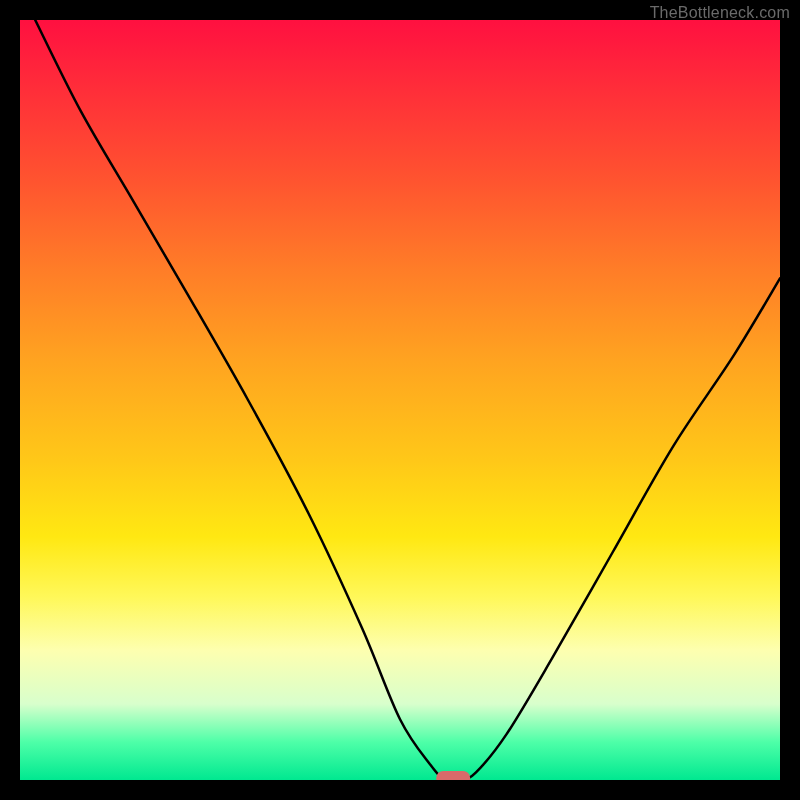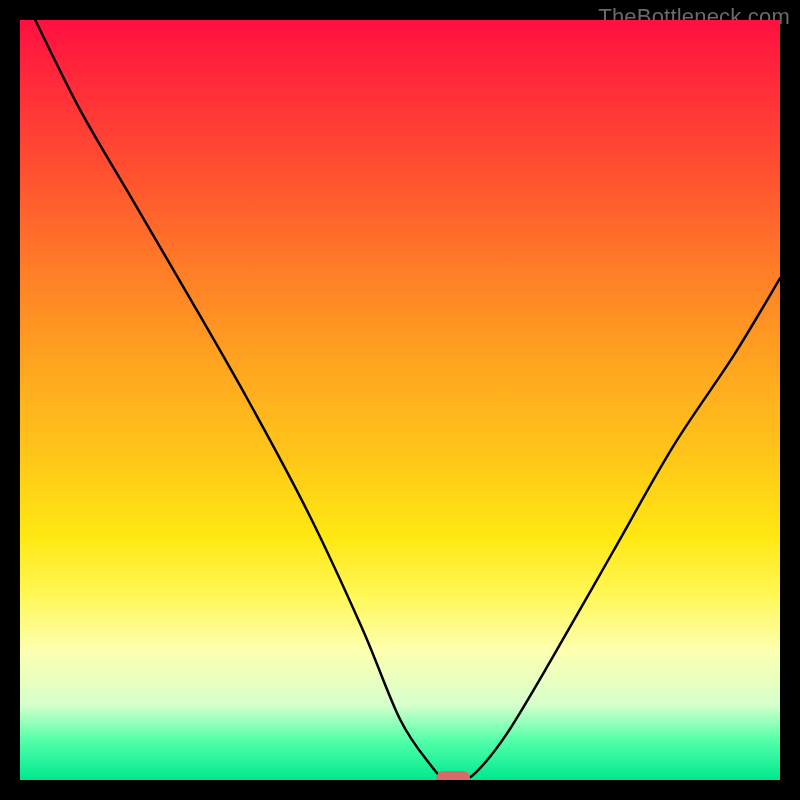--- a/index.html
+++ b/index.html
@@ -43,21 +43,21 @@
     left: 0;
     top: 0;
     width: 760px;
     height: 760px;
   }
   .watermark {
     position: absolute;
     top: 4px;
     right: 10px;
     color: #6a6a6a;
-    font-size: 22px;
+    font-size: 16px;
     font-weight: 500;
     letter-spacing: 0.2px;
     user-select: none;
   }
 </style>
 </head>
 <body>
 
 <div class="frame">
   <div class="watermark">TheBottleneck.com</div>

